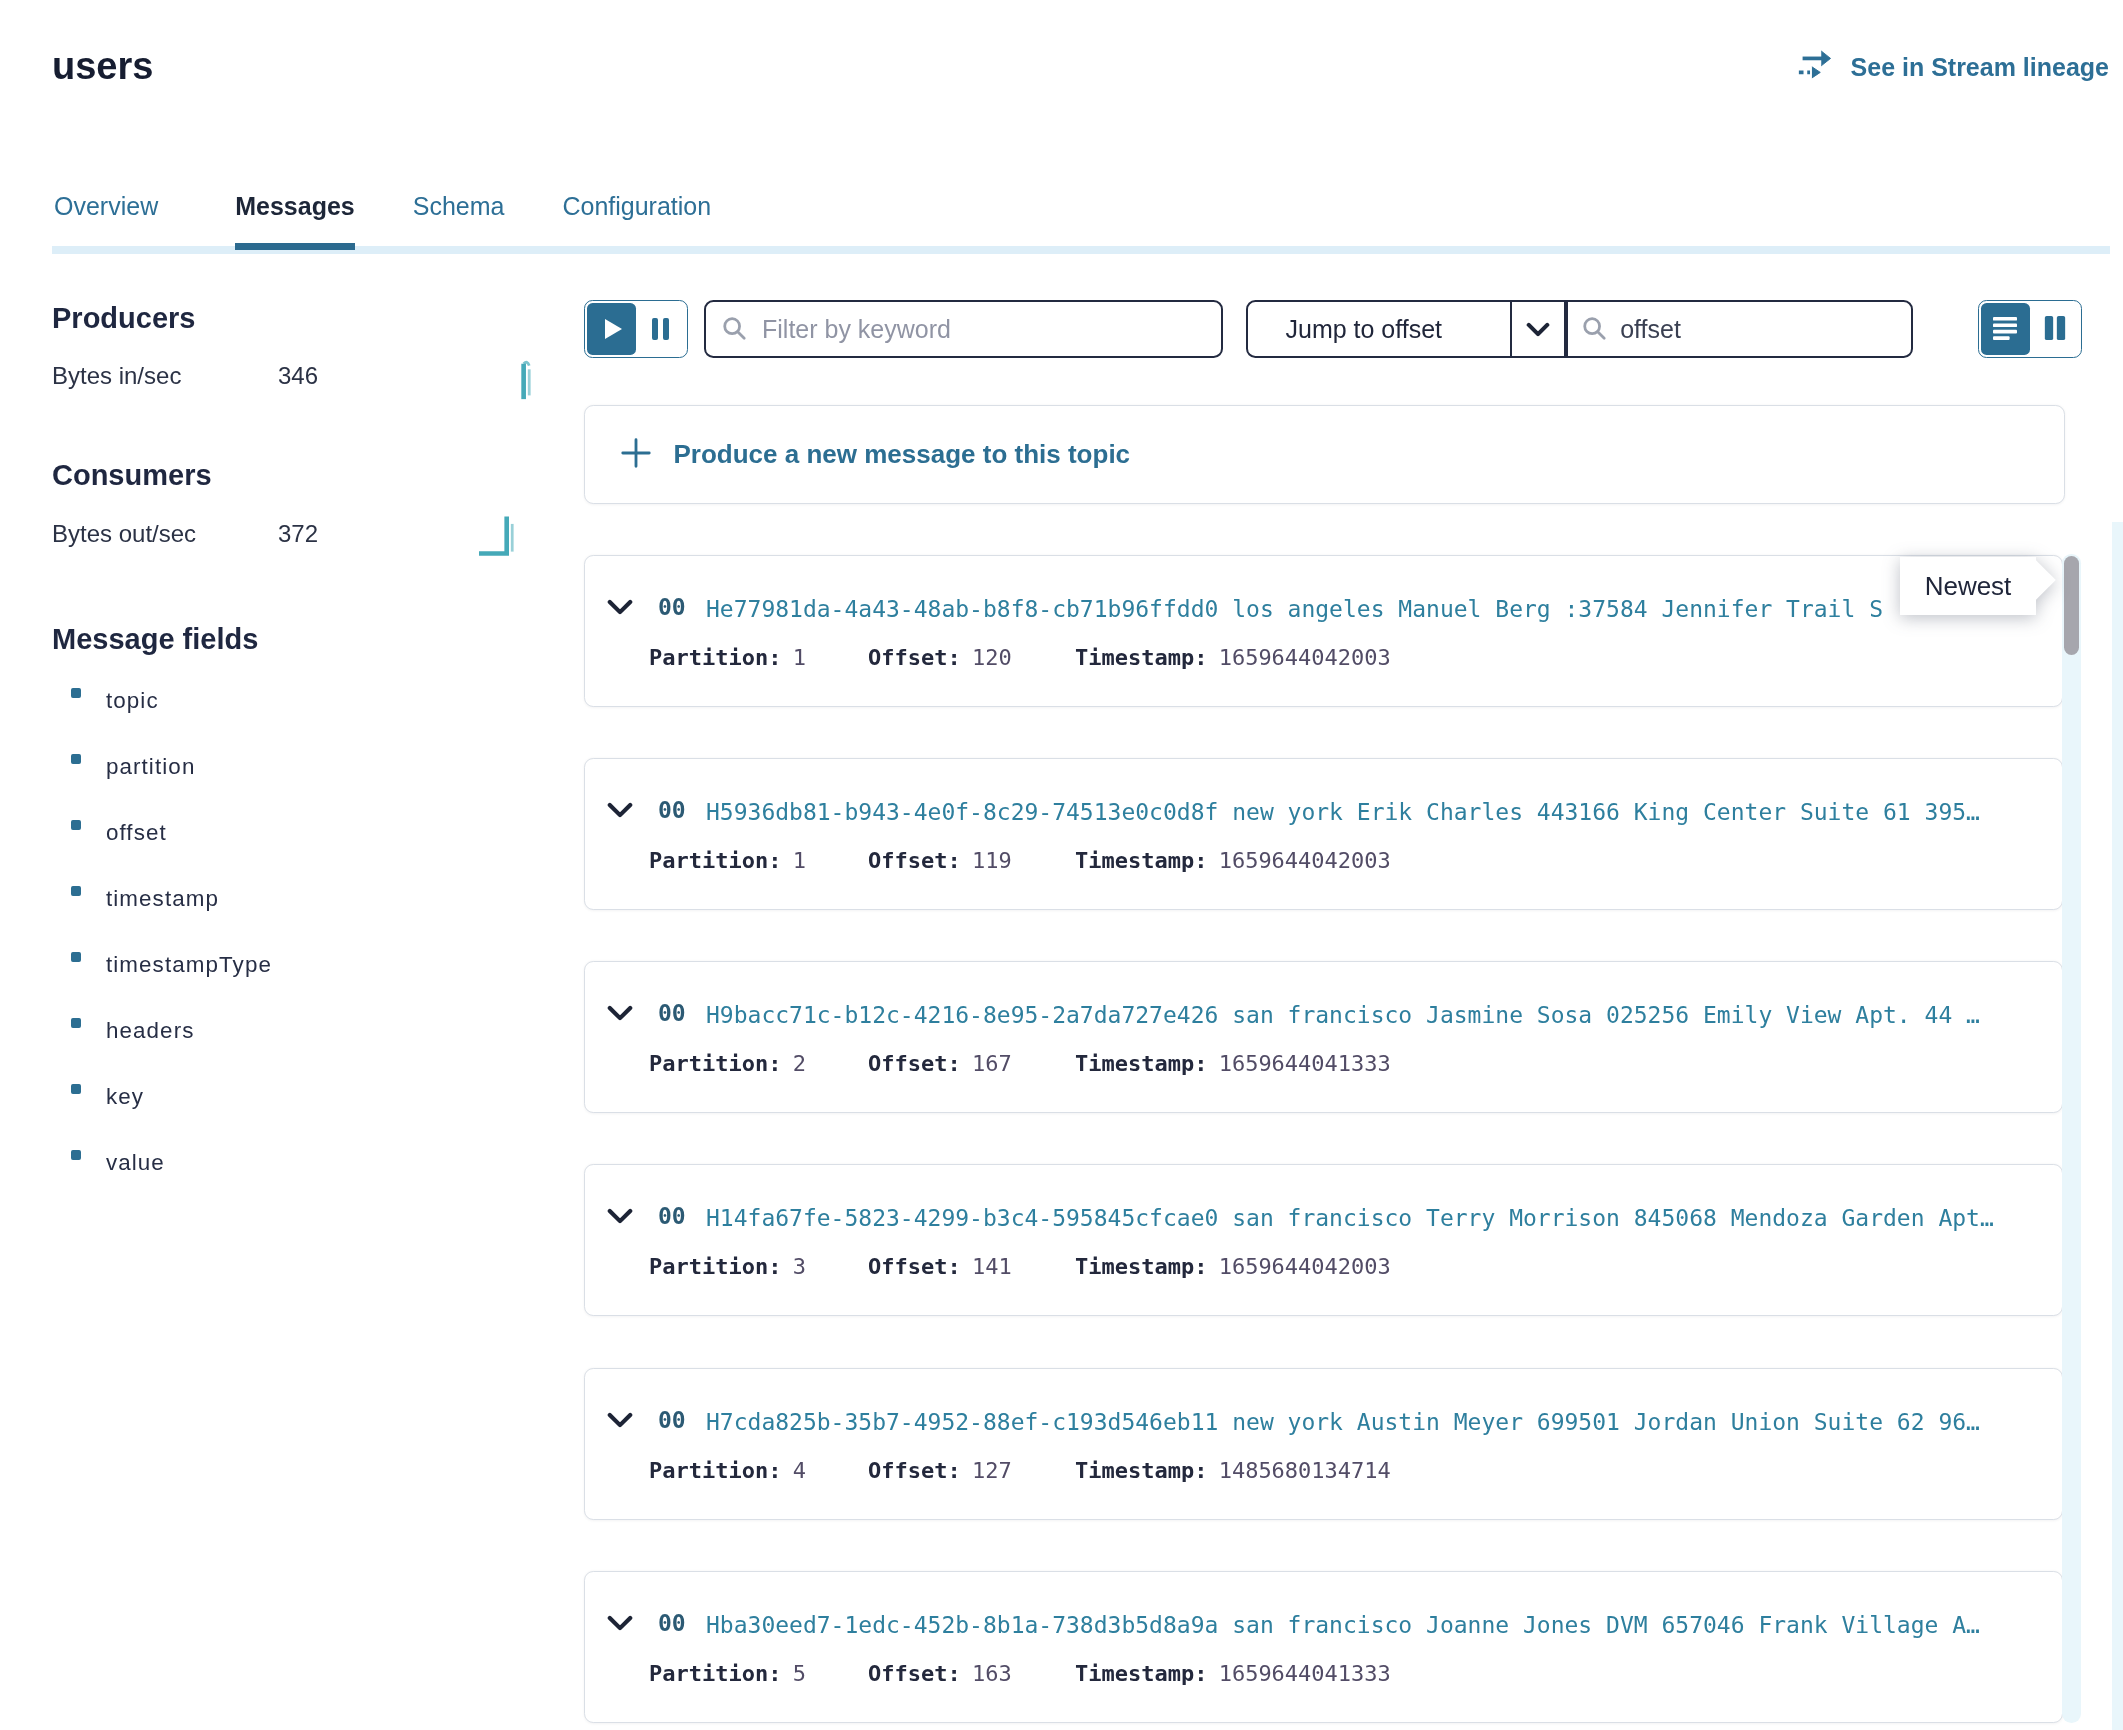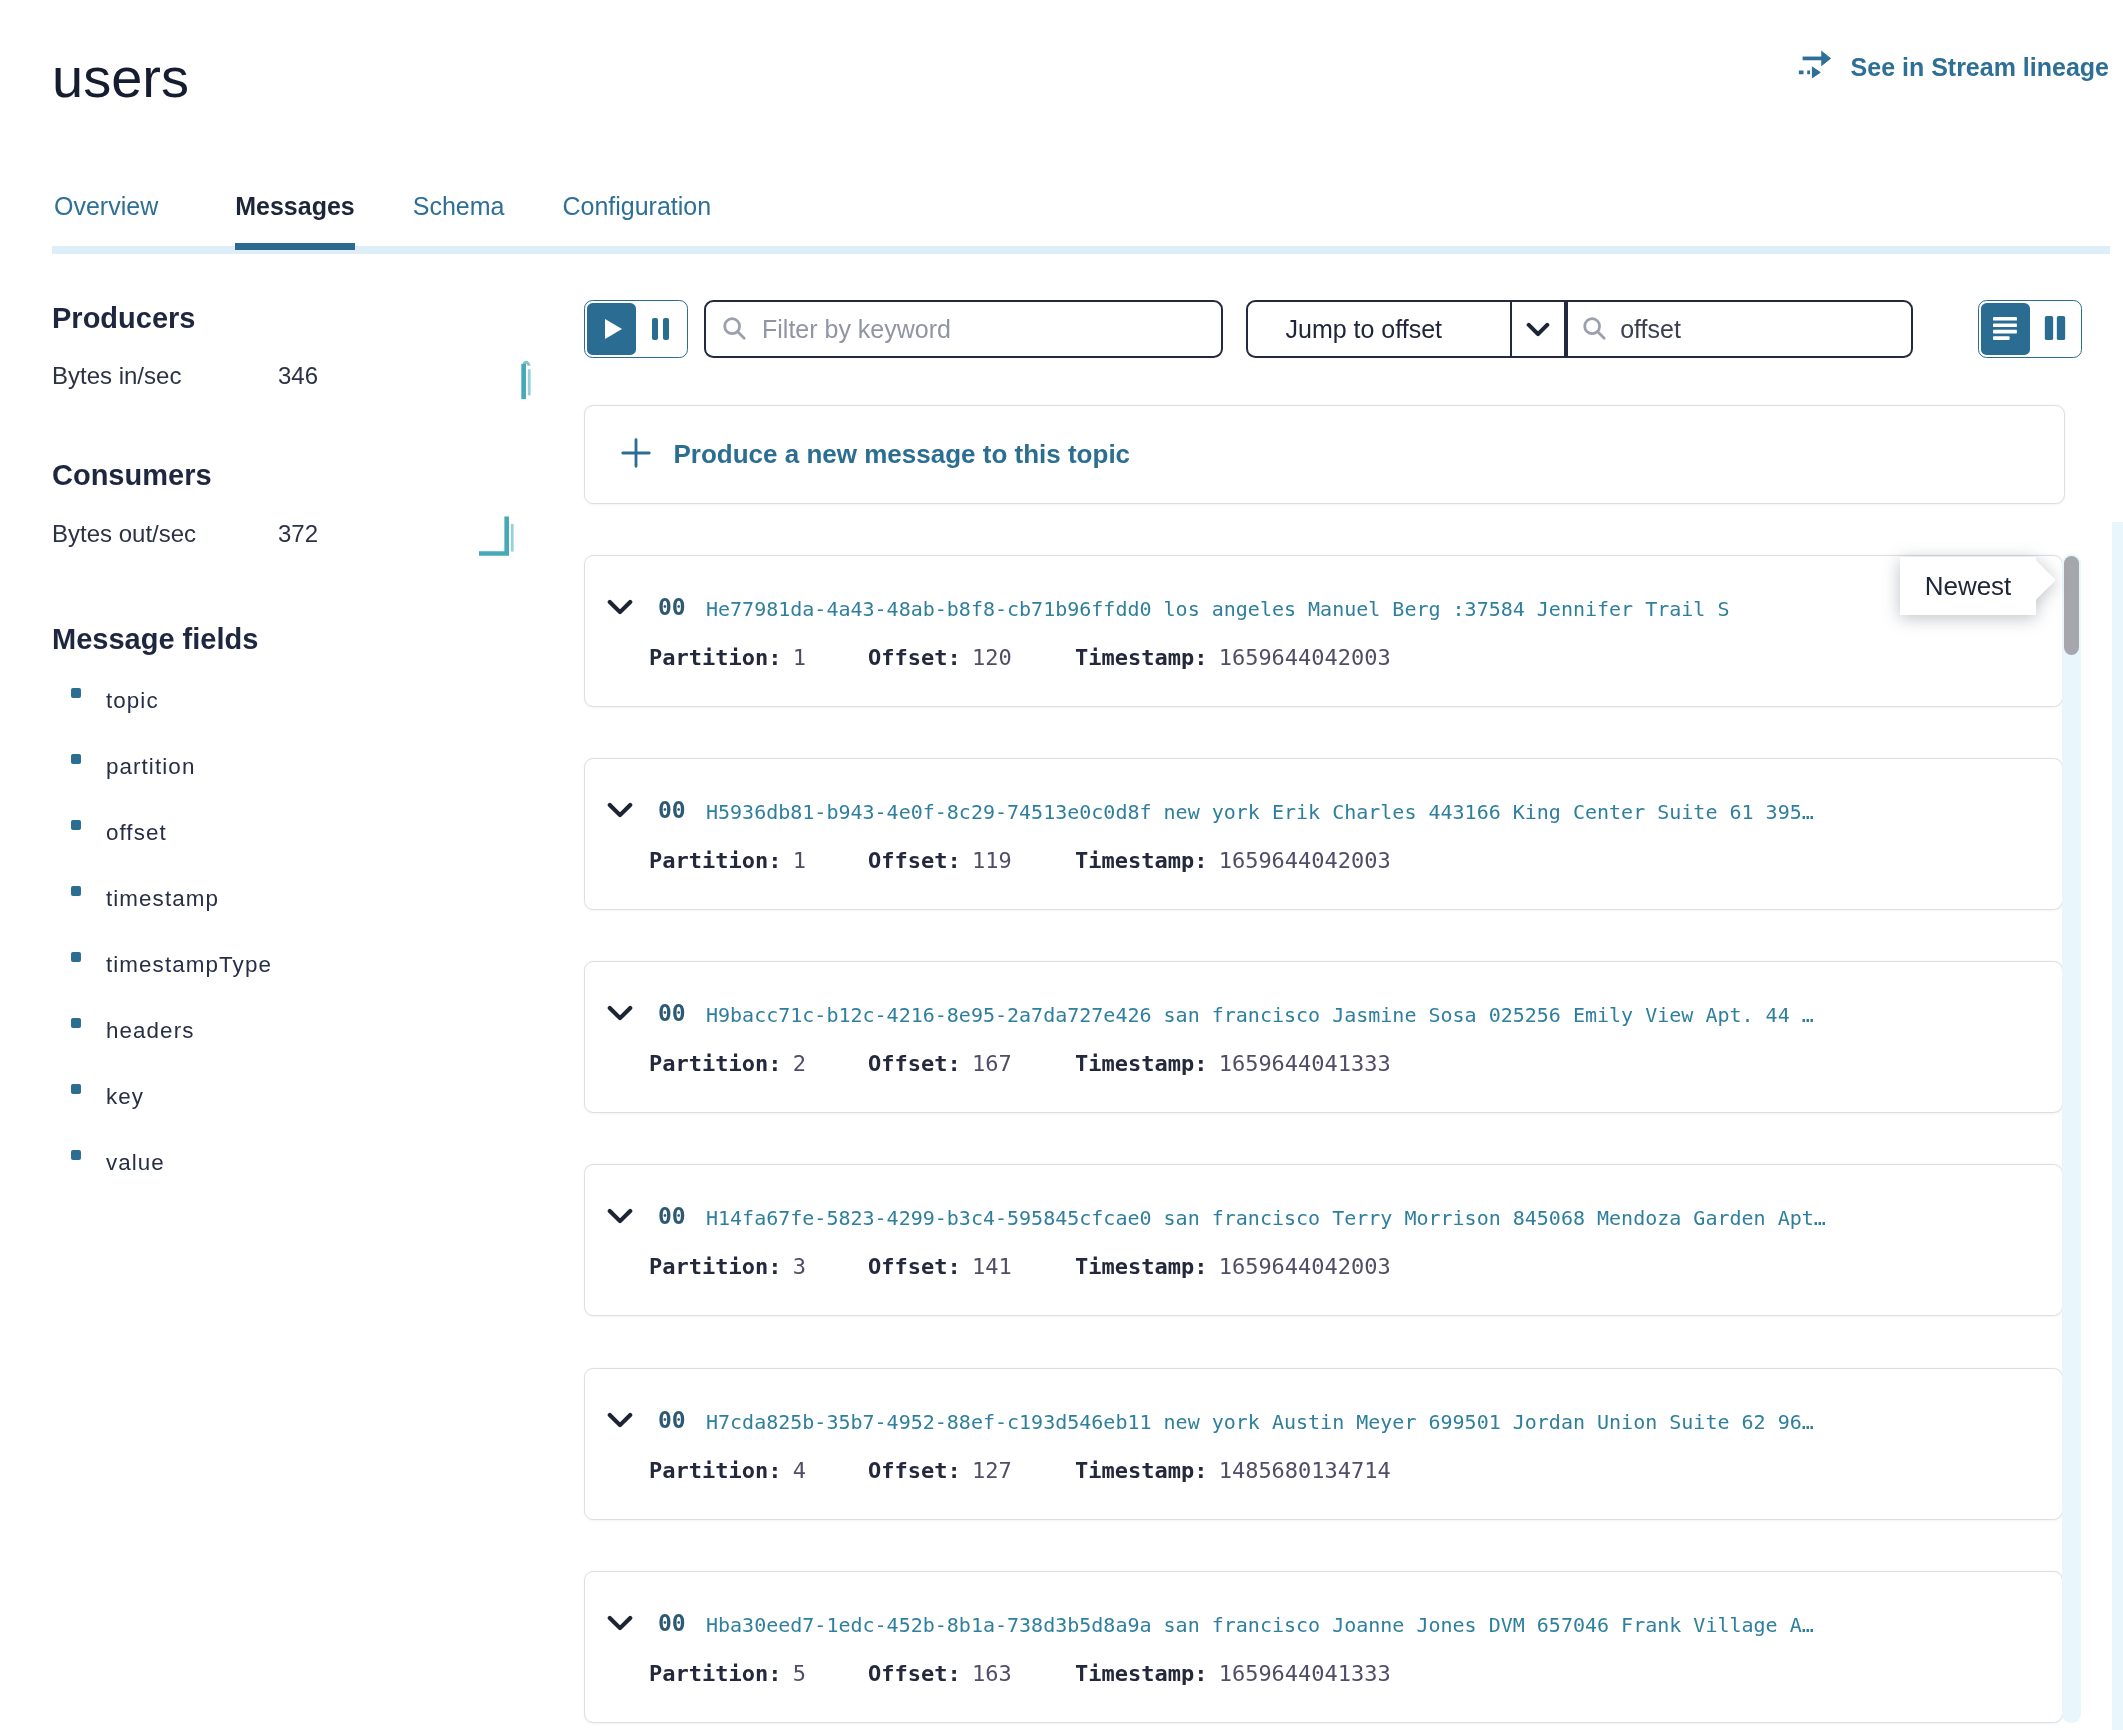--- a/index.html
+++ b/index.html
@@ -1,20 +1,20 @@
 <!DOCTYPE html>
 <html style="font-size:15px"><head>
 <meta charset="utf-8">
 <style>
   html,body{margin:0;padding:0;background:#fff;}
   .page{position:relative;width:2124px;height:1730px;background:#fff;overflow:hidden;
         font-family:"Liberation Sans",sans-serif;color:#1d2436;}
 
   
-  .title{position:absolute;left:52px;top:45px;font-size:56px;font-weight:400;color:#161d31;}
+  .title{position:absolute;left:52px;top:45px;font-size:38px;font-weight:700;color:#161d31;}
   .lineage{position:absolute;right:15px;top:48px;display:flex;align-items:center;gap:13px;
            color:#2d6f96;font-weight:700;font-size:25px;cursor:pointer;}
 
   
   .tabs{position:absolute;left:54px;top:192px;display:flex;gap:58px;font-size:25px;font-weight:500;z-index:2;}
   .tab{color:#2d6f96;padding-bottom:22.4px;cursor:pointer;}
   .tab.active{color:#1d2638;font-weight:700;border-bottom:7.5px solid #2b6a8f;margin-left:19px;}
   .tab-track{position:absolute;left:52px;top:246px;width:2058px;height:7.5px;background:#ddeef8;z-index:1;}
 
   
@@ -64,21 +64,21 @@
                 padding-left:34px;gap:20.5px;cursor:pointer;box-shadow:0 0.9px 2.8px rgba(16,24,40,.05);}
   .produce-label{font-size:26px;font-weight:700;color:#2c6e92;}
 
   
   .msg-list{position:absolute;left:0;top:0;width:2124px;height:1438px;}
   .card{position:absolute;left:584px;width:1479px;height:152px;box-sizing:border-box;border:1.9px solid #dadfe6;
         border-radius:9.3px;background:#fff;box-shadow:0 0.9px 2.8px rgba(16,24,40,.05);cursor:pointer;}
   .mono{font-family:"DejaVu Sans Mono","Liberation Mono",monospace;}
   .chev{position:absolute;left:22.4px;top:43px;}
   .badge{position:absolute;left:73px;top:37px;font-size:23px;font-weight:700;color:#2c5a74;line-height:28px;}
-  .summary{position:absolute;left:121px;top:39px;right:13px;font-size:20px;color:#2e7f9e;line-height:28px;
+  .summary{position:absolute;left:121px;top:39px;right:13px;font-size:23px;color:#2e7f9e;line-height:28px;
            white-space:nowrap;overflow:hidden;}
   .meta{position:absolute;left:64px;top:88px;right:18.6px;display:flex;font-size:22px;line-height:28px;color:#524c66;}
   .meta b{color:#23283c;font-weight:700;margin-right:11.2px;}
   .mcol{display:inline-flex;}
   .m1{width:219px;}
   .m2{width:207px;}
 
   
   .tooltip{position:absolute;left:1900px;top:557px;width:136px;height:58px;background:#fff;z-index:6;
            display:flex;align-items:center;justify-content:center;font-size:26px;color:#20263a;

